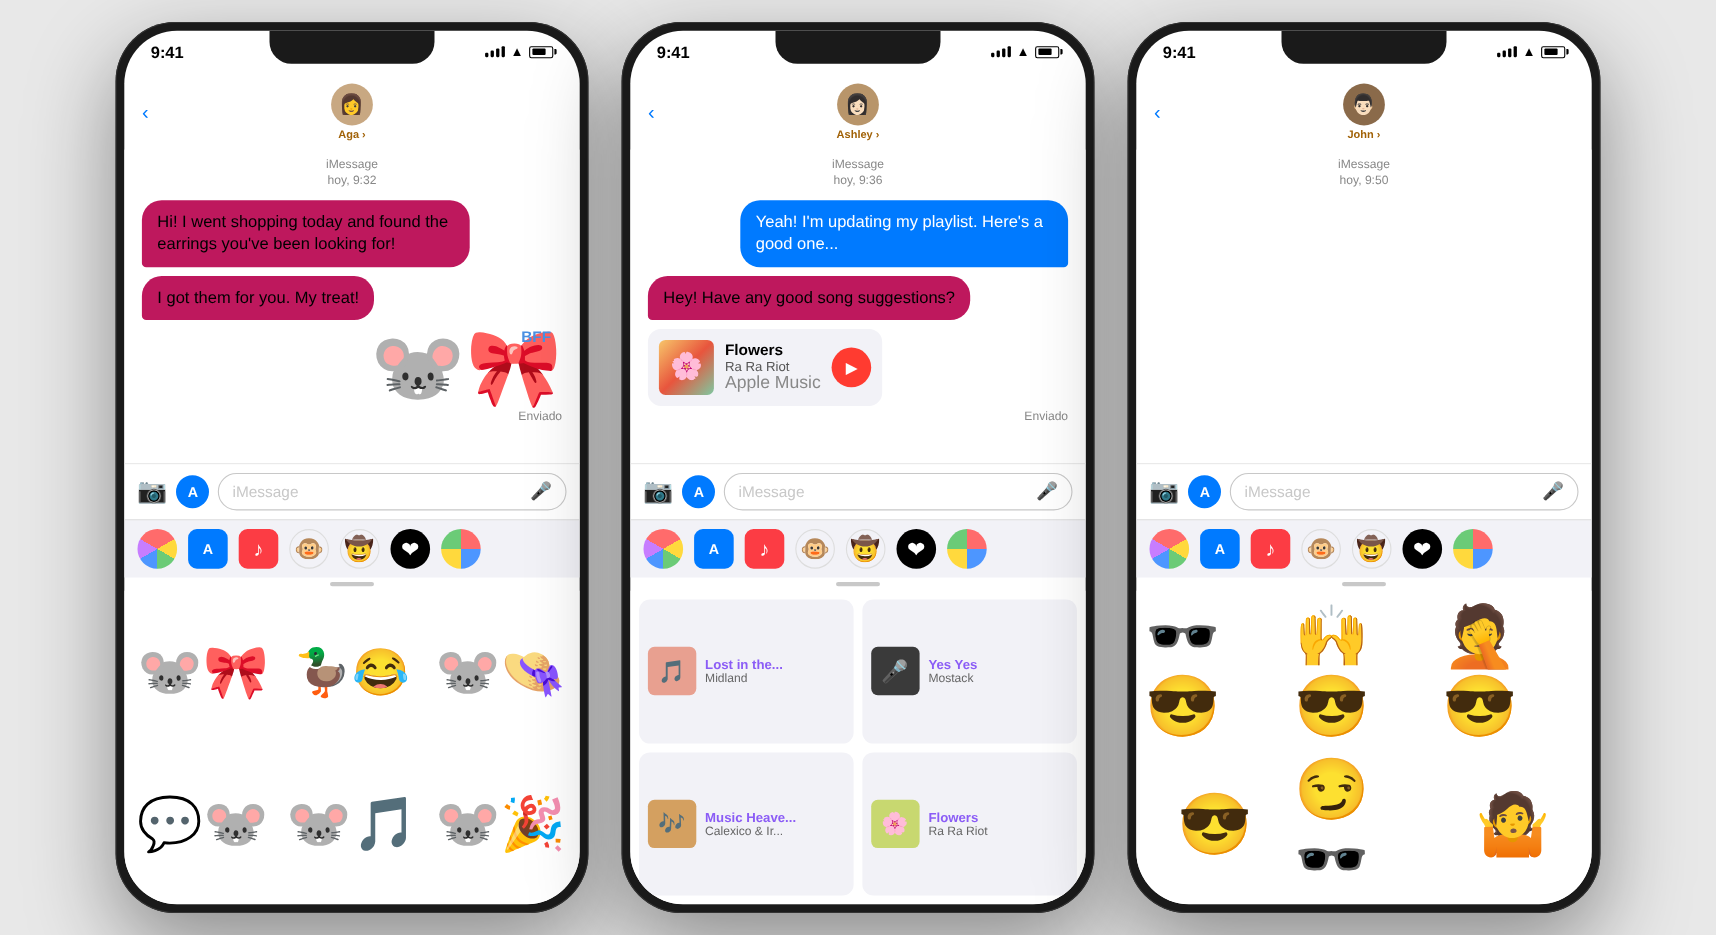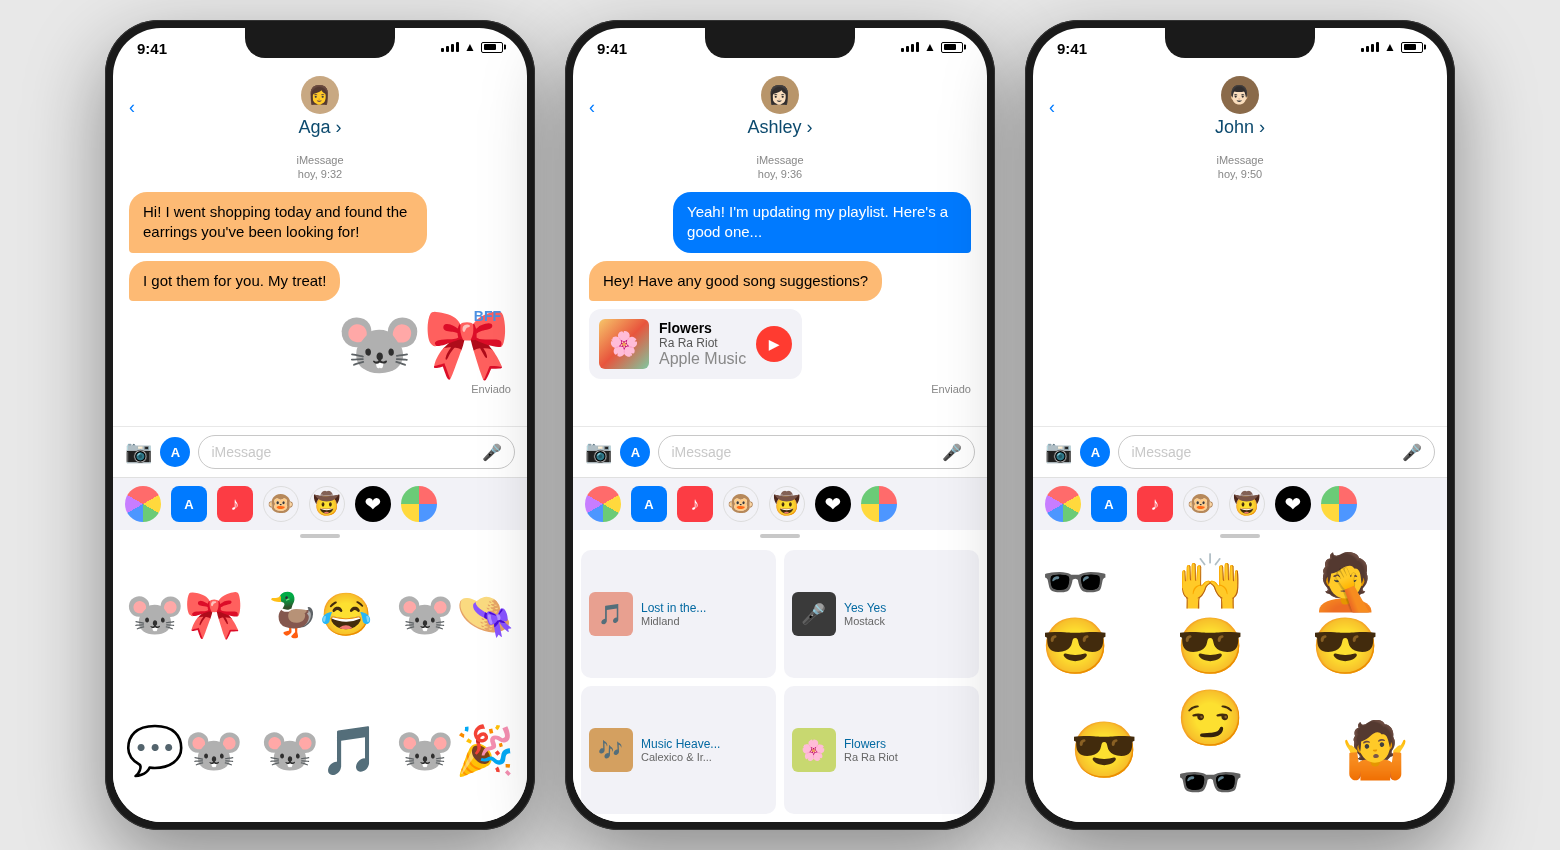--- a/index.html
+++ b/index.html
@@ -135,23 +135,23 @@
       background: #c8a882;
     }
     .avatar-img {
       width: 100%; height: 100%;
       display: flex;
       align-items: center;
       justify-content: center;
       font-size: 18px;
     }
     .contact-name {
-      font-size: 18px;
-      color: #0c4a6e;
-      font-weight: 400;
+      font-size: 10px;
+      color: #a16207;
+      font-weight: 700;
     }
     
     .messages-area {
       flex: 1;
       padding: 8px 16px;
       display: flex;
       flex-direction: column;
       overflow: hidden;
       background: #fff;
     }
@@ -169,21 +169,21 @@
     }
     .msg-bubble {
       max-width: 78%;
       border-radius: 18px;
       padding: 10px 14px;
       font-size: 15px;
       line-height: 1.35;
       margin-bottom: 8px;
     }
     .msg-received {
-      background: #fdba74;
+      background: #be185d;
       color: #000;
       align-self: flex-start;
       border-bottom-left-radius: 4px;
     }
     .msg-sent {
       background: #007aff;
       color: #fff;
       align-self: flex-end;
       border-bottom-right-radius: 4px;
     }
@@ -358,22 +358,22 @@
       width: 44px; height: 44px;
       border-radius: 6px;
       flex-shrink: 0;
       display: flex;
       align-items: center;
       justify-content: center;
       font-size: 20px;
     }
     .music-list-info .music-list-title {
       font-size: 12px;
-      font-weight: 400;
-      color: #0369a1;
+      font-weight: 700;
+      color: #8b5cf6;
     }
     .music-list-info .music-list-artist {
       font-size: 11px;
       color: #666;
     }
     
     .memoji-grid {
       flex: 1;
       display: grid;
       grid-template-columns: 1fr 1fr 1fr;

